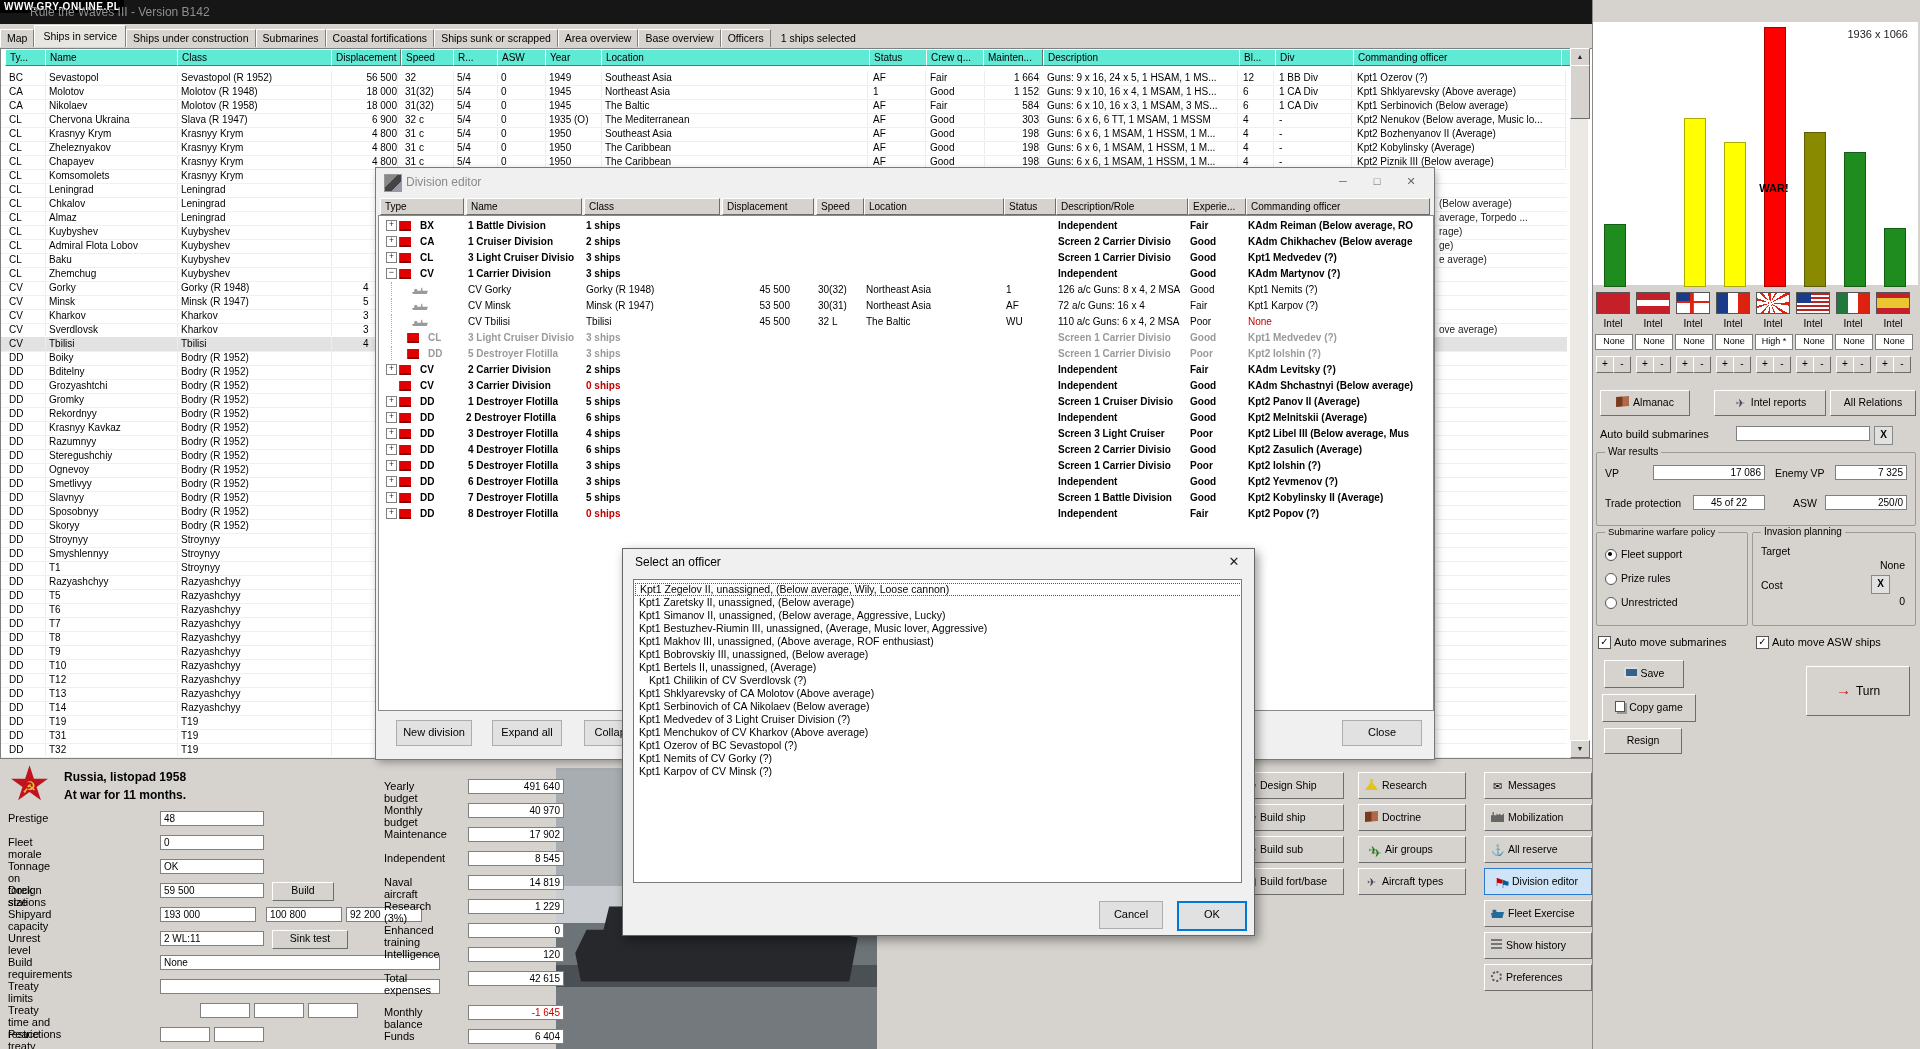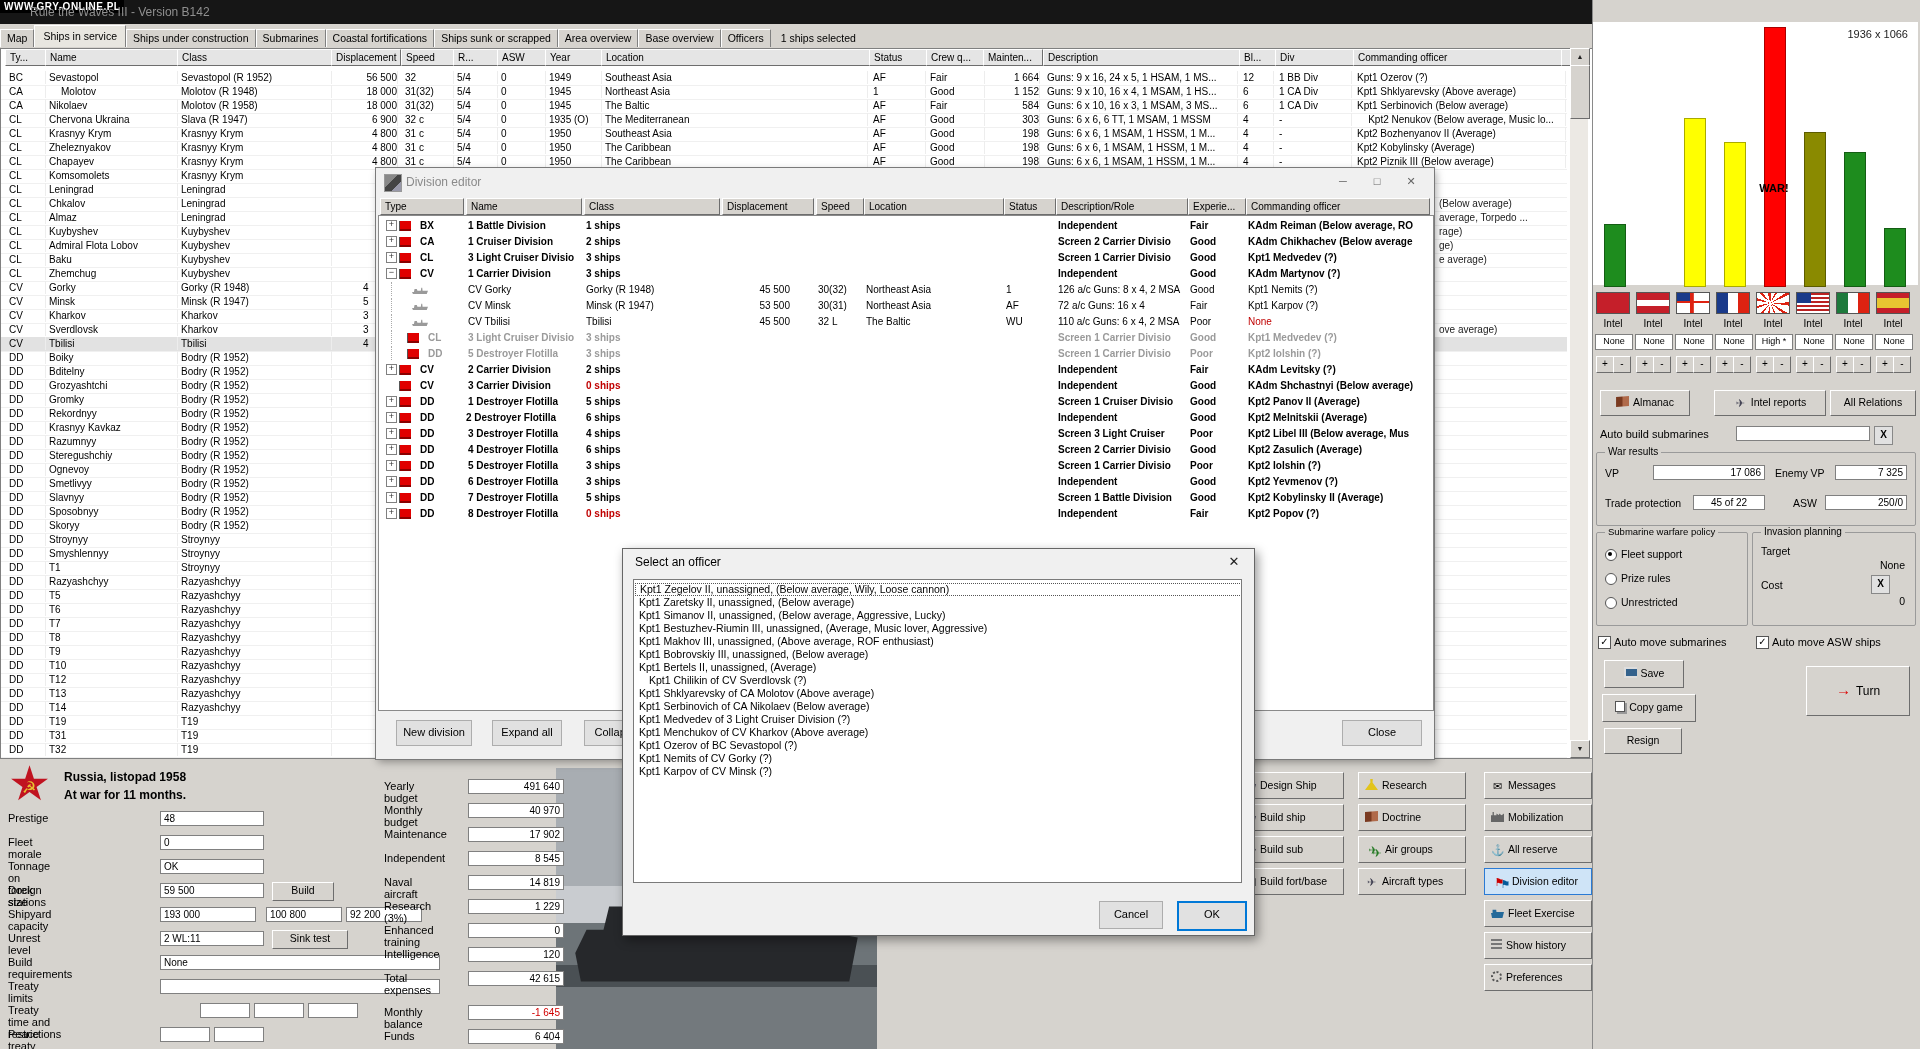--- a/index.html
+++ b/index.html
@@ -12,21 +12,21 @@
   #apptitle{left:30px;top:5px;color:#8f8f8f;font-size:12px}
   .wbtn{top:3px;width:26px;height:17px;color:#cfcfcf;font-size:11px;text-align:center;line-height:17px}
   
   #tabbar{left:0;top:24px;width:1594px;height:24px}
   .tab{display:inline-block;margin-top:4px;padding:2px 6px 3px;font-size:10.5px;background:#d6d3ce;
        border:1px solid #808080;border-bottom:none;border-top-color:#fff;border-left-color:#fff;vertical-align:bottom}
   .tab.active{margin-top:1px;padding:4px 8px 5px;background:#e8e6e0;font-weight:normal}
   #selnote{display:inline-block;margin-left:6px;font-size:10.5px;padding:3px 4px;vertical-align:bottom}
   
   #shiptable{left:0;top:48px;width:1592px;height:709px;background:#fff;border:1px solid #808080;border-top-color:#808080}
-  .hcell{position:absolute;top:0;height:17px;background:#e5e5e5;border:1px solid;border-color:#fff #6d6d6d #6d6d6d #fff;
+  .hcell{position:absolute;top:0;height:17px;background:#5eead4;border:1px solid;border-color:#fff #6d6d6d #6d6d6d #fff;
          font-size:10px;line-height:16px;padding-left:4px;box-sizing:border-box;overflow:hidden;white-space:nowrap}
   .srow{position:absolute;left:0;width:1566px;height:14px;border-bottom:1px solid #f0f0f0}
   .srow.sel{background:#e2e2e2}
   .scell{position:absolute;top:0;height:13px;font-size:10px;line-height:13px;overflow:hidden;white-space:nowrap;border-right:1px solid #ededed}
   .scell.r{text-align:right}
   
   .sbar{background:#ece9e4}
   .sbtn{position:absolute;left:0;width:18px;height:16px;background:#d6d3ce;border:1px solid;border-color:#fff #6d6d6d #6d6d6d #fff;
         font-size:7px;text-align:center;line-height:15px;color:#222}
   .sthumb{position:absolute;left:0;width:18px;background:#d6d3ce;border:1px solid;border-color:#fff #6d6d6d #6d6d6d #fff}
@@ -158,21 +158,21 @@
       <div class="scell" style="left: 872px; width: 52px;">AF</div>
       <div class="scell" style="left: 929px; width: 54px;">Fair</div>
       <div class="scell r" style="left: 986px; width: 52px;">1 664</div>
       <div class="scell" style="left: 1046px; width: 190px;">Guns: 9 x 16, 24 x 5, 1 HSAM, 1 MS...</div>
       <div class="scell" style="left: 1242px; width: 30px;">12</div>
       <div class="scell" style="left: 1278px; width: 72px;">1 BB Div</div>
       <div class="scell" style="left: 1356px; width: 208px;">Kpt1 Ozerov (?)</div>
     </div>
     <div class="srow" style="top: 36px;">
       <div class="scell" style="left: 8px; width: 36px;">CA</div>
-      <div class="scell" style="left: 48px; width: 128px; margin-left: 12px;">Molotov</div>
+      <div class="scell" style="left: 48px; width: 128px;">Molotov</div>
       <div class="scell" style="left: 180px; width: 150px;">Molotov (R 1948)</div>
       <div class="scell r" style="left: 334px; width: 62px;">18 000</div>
       <div class="scell" style="left: 404px; width: 48px;">31(32)</div>
       <div class="scell" style="left: 456px; width: 40px;">5/4</div>
       <div class="scell" style="left: 500px; width: 44px;">0</div>
       <div class="scell" style="left: 548px; width: 52px;">1945</div>
       <div class="scell" style="left: 604px; width: 262px;">Northeast Asia</div>
       <div class="scell" style="left: 872px; width: 52px;">1</div>
       <div class="scell" style="left: 929px; width: 54px;">Good</div>
       <div class="scell r" style="left: 986px; width: 52px;">1 152</div>
@@ -208,21 +208,21 @@
       <div class="scell" style="left: 456px; width: 40px;">5/4</div>
       <div class="scell" style="left: 500px; width: 44px;">0</div>
       <div class="scell" style="left: 548px; width: 52px;">1935 (O)</div>
       <div class="scell" style="left: 604px; width: 262px;">The Mediterranean</div>
       <div class="scell" style="left: 872px; width: 52px;">AF</div>
       <div class="scell" style="left: 929px; width: 54px;">Good</div>
       <div class="scell r" style="left: 986px; width: 52px;">303</div>
       <div class="scell" style="left: 1046px; width: 190px;">Guns: 6 x 6, 6 TT, 1 MSAM, 1 MSSM</div>
       <div class="scell" style="left: 1242px; width: 30px;">4</div>
       <div class="scell" style="left: 1278px; width: 72px;">-</div>
-      <div class="scell" style="left: 1356px; width: 208px; text-align: center;">Kpt2 Nenukov (Below average, Music lo...</div>
+      <div class="scell" style="left: 1356px; width: 208px;">Kpt2 Nenukov (Below average, Music lo...</div>
     </div>
     <div class="srow" style="top: 78px;">
       <div class="scell" style="left: 8px; width: 36px;">CL</div>
       <div class="scell" style="left: 48px; width: 128px;">Krasnyy Krym</div>
       <div class="scell" style="left: 180px; width: 150px;">Krasnyy Krym</div>
       <div class="scell r" style="left: 334px; width: 62px;">4 800</div>
       <div class="scell" style="left: 404px; width: 48px;">31 c</div>
       <div class="scell" style="left: 456px; width: 40px;">5/4</div>
       <div class="scell" style="left: 500px; width: 44px;">0</div>
       <div class="scell" style="left: 548px; width: 52px;">1950</div>

